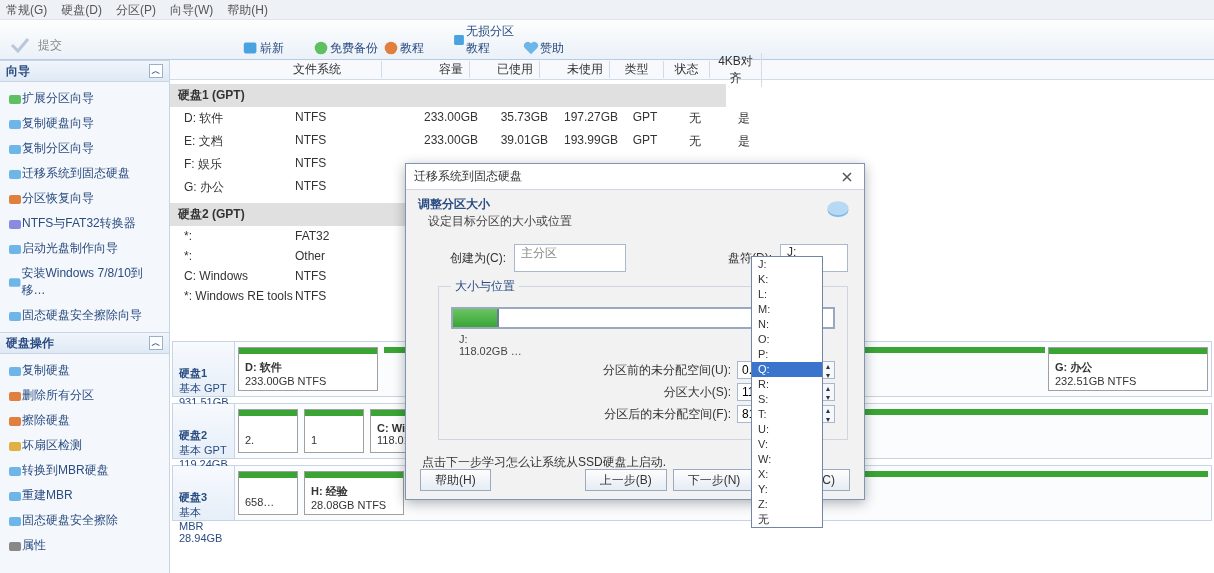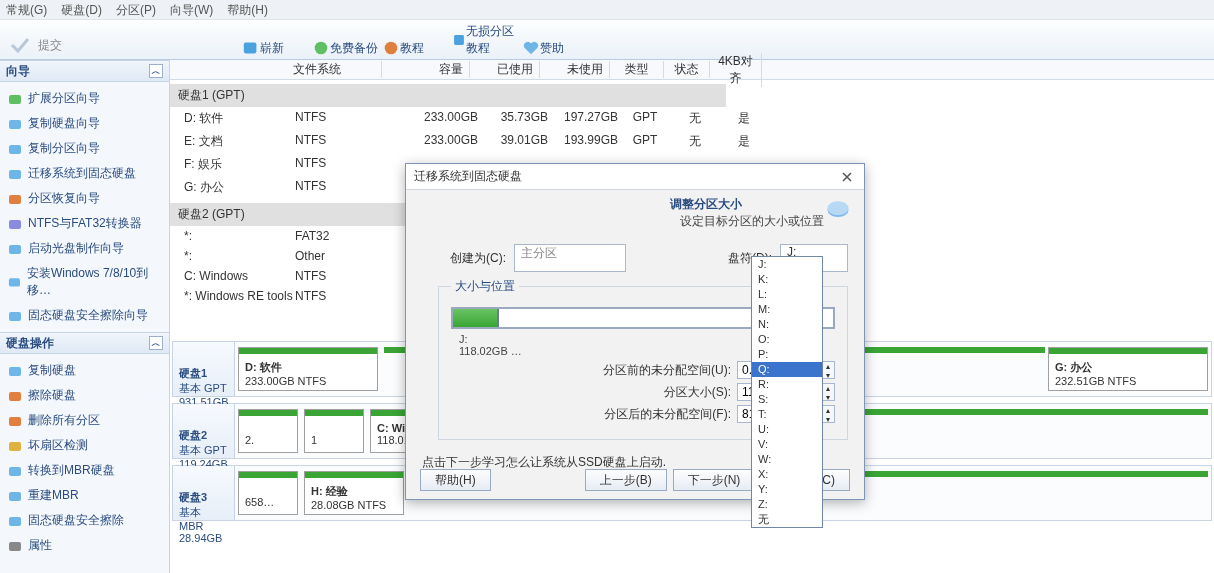--- a/index.html
+++ b/index.html
@@ -15,50 +15,50 @@
 .toolbar .commit svg { width:24px; height:24px; }
 .tool-btn { display:flex; flex-direction:row; align-items:center; width:70px; color:#2a4c80; }
 .tool-btn .ic { width:18px; height:18px; }
 
 
 .main { display:flex; height:513px; }
 .left { width:170px; background:#f4f7fb; border-right:1px solid #c8d4e3; display:flex; flex-direction:column; }
 .panel-head { height:22px; background:linear-gradient(#f0f5fb,#dfe9f5); border:1px solid #c8d4e3; border-left:none; border-right:none; display:flex; align-items:center; justify-content:space-between; padding:0 6px; font-weight:bold; color:#2a4c80;}
 .panel-head .coll { width:14px; height:14px; border:1px solid #9ab0cd; background:#fff; font-size:9px; display:flex; align-items:center; justify-content:center; color:#2a4c80;}
 .panel-body { padding:4px 0; }
-.nav-item { display:flex; align-items:center; gap:6px; padding:4px 8px; color:#2a4c80; }
+.nav-item { display:flex; align-items:center; padding:4px 8px; color:#2a4c80; }
 .nav-item .mini-ic { width:14px; height:14px; }
 
 
 .right { flex:1; background:#fff; position:relative; }
 .col-headers { height:20px; background:#f7f9fc; border-bottom:1px solid #d2dce8; display:flex; align-items:center; font-size:12px; }
 .col-headers div { border-right:1px solid #d2dce8; padding:0 6px; }
 .ch-name { width:117px;} .ch-fs{width:95px;text-align:left;} .ch-cap{width:88px;text-align:right;} .ch-used{width:70px;text-align:right;} .ch-free{width:70px;text-align:right;} .ch-type{width:54px;text-align:center;} .ch-stat{width:46px;text-align:center;} .ch-4k{width:52px;text-align:center;}
 
 .disk-rows { padding:0; }
-.disk-label { background:#e0e0e0; padding:3px 8px; font-weight:normal; width:556px; margin-top:4px;}
+.disk-label { background:#e0e0e0; padding:3px 8px; font-weight:bold; width:556px; margin-top:4px;}
 .prow { display:flex; padding:3px 0; }
 .prow .c { } 
 .c-name{width:125px; padding-left:14px;} .c-fs{width:95px;} .c-cap{width:88px;text-align:right;} .c-used{width:70px;text-align:right;} .c-free{width:70px;text-align:right;} .c-type{width:54px;text-align:center;} .c-stat{width:46px;text-align:center;} .c-4k{width:52px;text-align:center;}
 
 
 .maps { position:absolute; left:0; top:275px; right:0; }
 .map-row { display:flex; align-items:stretch; height:56px; margin:6px 2px; border:1px solid #c8d4e3; background:#fafcfe; }
 .map-disk { width:62px; background:linear-gradient(#f7fafe,#e6eef8); border-right:1px solid #c8d4e3; padding:4px 6px; font-size:11px; color:#2a4c80;}
 .map-disk b{display:block;margin-top:20px;}
 .map-seg { border:1px solid #a0a0a0; margin:5px 3px; padding:4px 6px; font-size:11px; background:#fff; min-width:60px; position:relative;}
 .map-seg .bar { position:absolute; left:0; right:0; top:0; height:6px; }
 .map-seg .txt { margin-top:8px; }
 
 
 .modal-backdrop { position:absolute; left:0; top:0; right:0; bottom:0; }
 .modal { position:absolute; left:405px; top:163px; width:460px; height:337px; background:#f2f2f2; border:1px solid #7f95b5; box-shadow:0 3px 12px rgba(0,0,0,.3);}
 .modal-title { height:26px; display:flex; align-items:center; justify-content:space-between; padding:0 8px; background:#fff; border-bottom:1px solid #d0d7e1;}
 .modal-title .x { width:18px; height:18px; display:flex;align-items:center;justify-content:center; }
-.modal-head { padding:6px 12px 4px 12px; display:flex; justify-content:flex-end; }
+.modal-head { padding:6px 12px 4px 12px; display:flex; justify-content:space-between; }
 .modal-head .ticon { width:28px; height:28px; }
 .modal-body { padding:4px 16px 6px 32px; }
 .form-row { display:flex; align-items:center; margin:6px 0; gap:8px; font-size:12px;}
 .form-row label { width:auto; text-align:right; }
 .sel { border:1px solid #a9b8cd; background:#fff; height:28px; padding:0 18px 0 6px; font-size:12px; position:relative;}
 fieldset.grp { border:1px solid #cfd6e1; padding:10px 12px 12px 12px; margin-top:4px;}
 fieldset.grp legend { color:#2a4c80; padding:0 4px;}
 .szbar { border:2px solid #9aa9bd; height:22px; position:relative; background:#fff; margin:2px 0 4px 0;}
 .szbar .fill { position:absolute; left:0; top:0; bottom:0; background:linear-gradient(#69c463,#3aa535); width:12%; border-right:2px solid #6b7c92;}
 .szinfo { font-size:11px; color:#444; padding-left:2px;}
@@ -199,27 +199,27 @@
         <div class="nav-item">
           <svg class="mini-ic" viewBox="0 0 14 14">
             <rect x="1" y="3" width="12" height="9" rx="2" fill="#6fb6e8"></rect>
           </svg>
           <span>复制硬盘</span>
         </div>
         <div class="nav-item">
           <svg class="mini-ic" viewBox="0 0 14 14">
             <rect x="1" y="3" width="12" height="9" rx="2" fill="#e07f3e"></rect>
           </svg>
+          <span>删除所有分区</span>
+        </div>
+        <div class="nav-item">
+          <svg class="mini-ic" viewBox="0 0 14 14">
+            <rect x="1" y="3" width="12" height="9" rx="2" fill="#e07f3e"></rect>
+          </svg>
           <span>擦除硬盘</span>
-        </div>
-        <div class="nav-item">
-          <svg class="mini-ic" viewBox="0 0 14 14">
-            <rect x="1" y="3" width="12" height="9" rx="2" fill="#e07f3e"></rect>
-          </svg>
-          <span>删除所有分区</span>
         </div>
         <div class="nav-item">
           <svg class="mini-ic" viewBox="0 0 14 14">
             <rect x="1" y="3" width="12" height="9" rx="2" fill="#e0b040"></rect>
           </svg>
           <span>坏扇区检测</span>
         </div>
         <div class="nav-item">
           <svg class="mini-ic" viewBox="0 0 14 14">
             <rect x="1" y="3" width="12" height="9" rx="2" fill="#6fb6e8"></rect>

